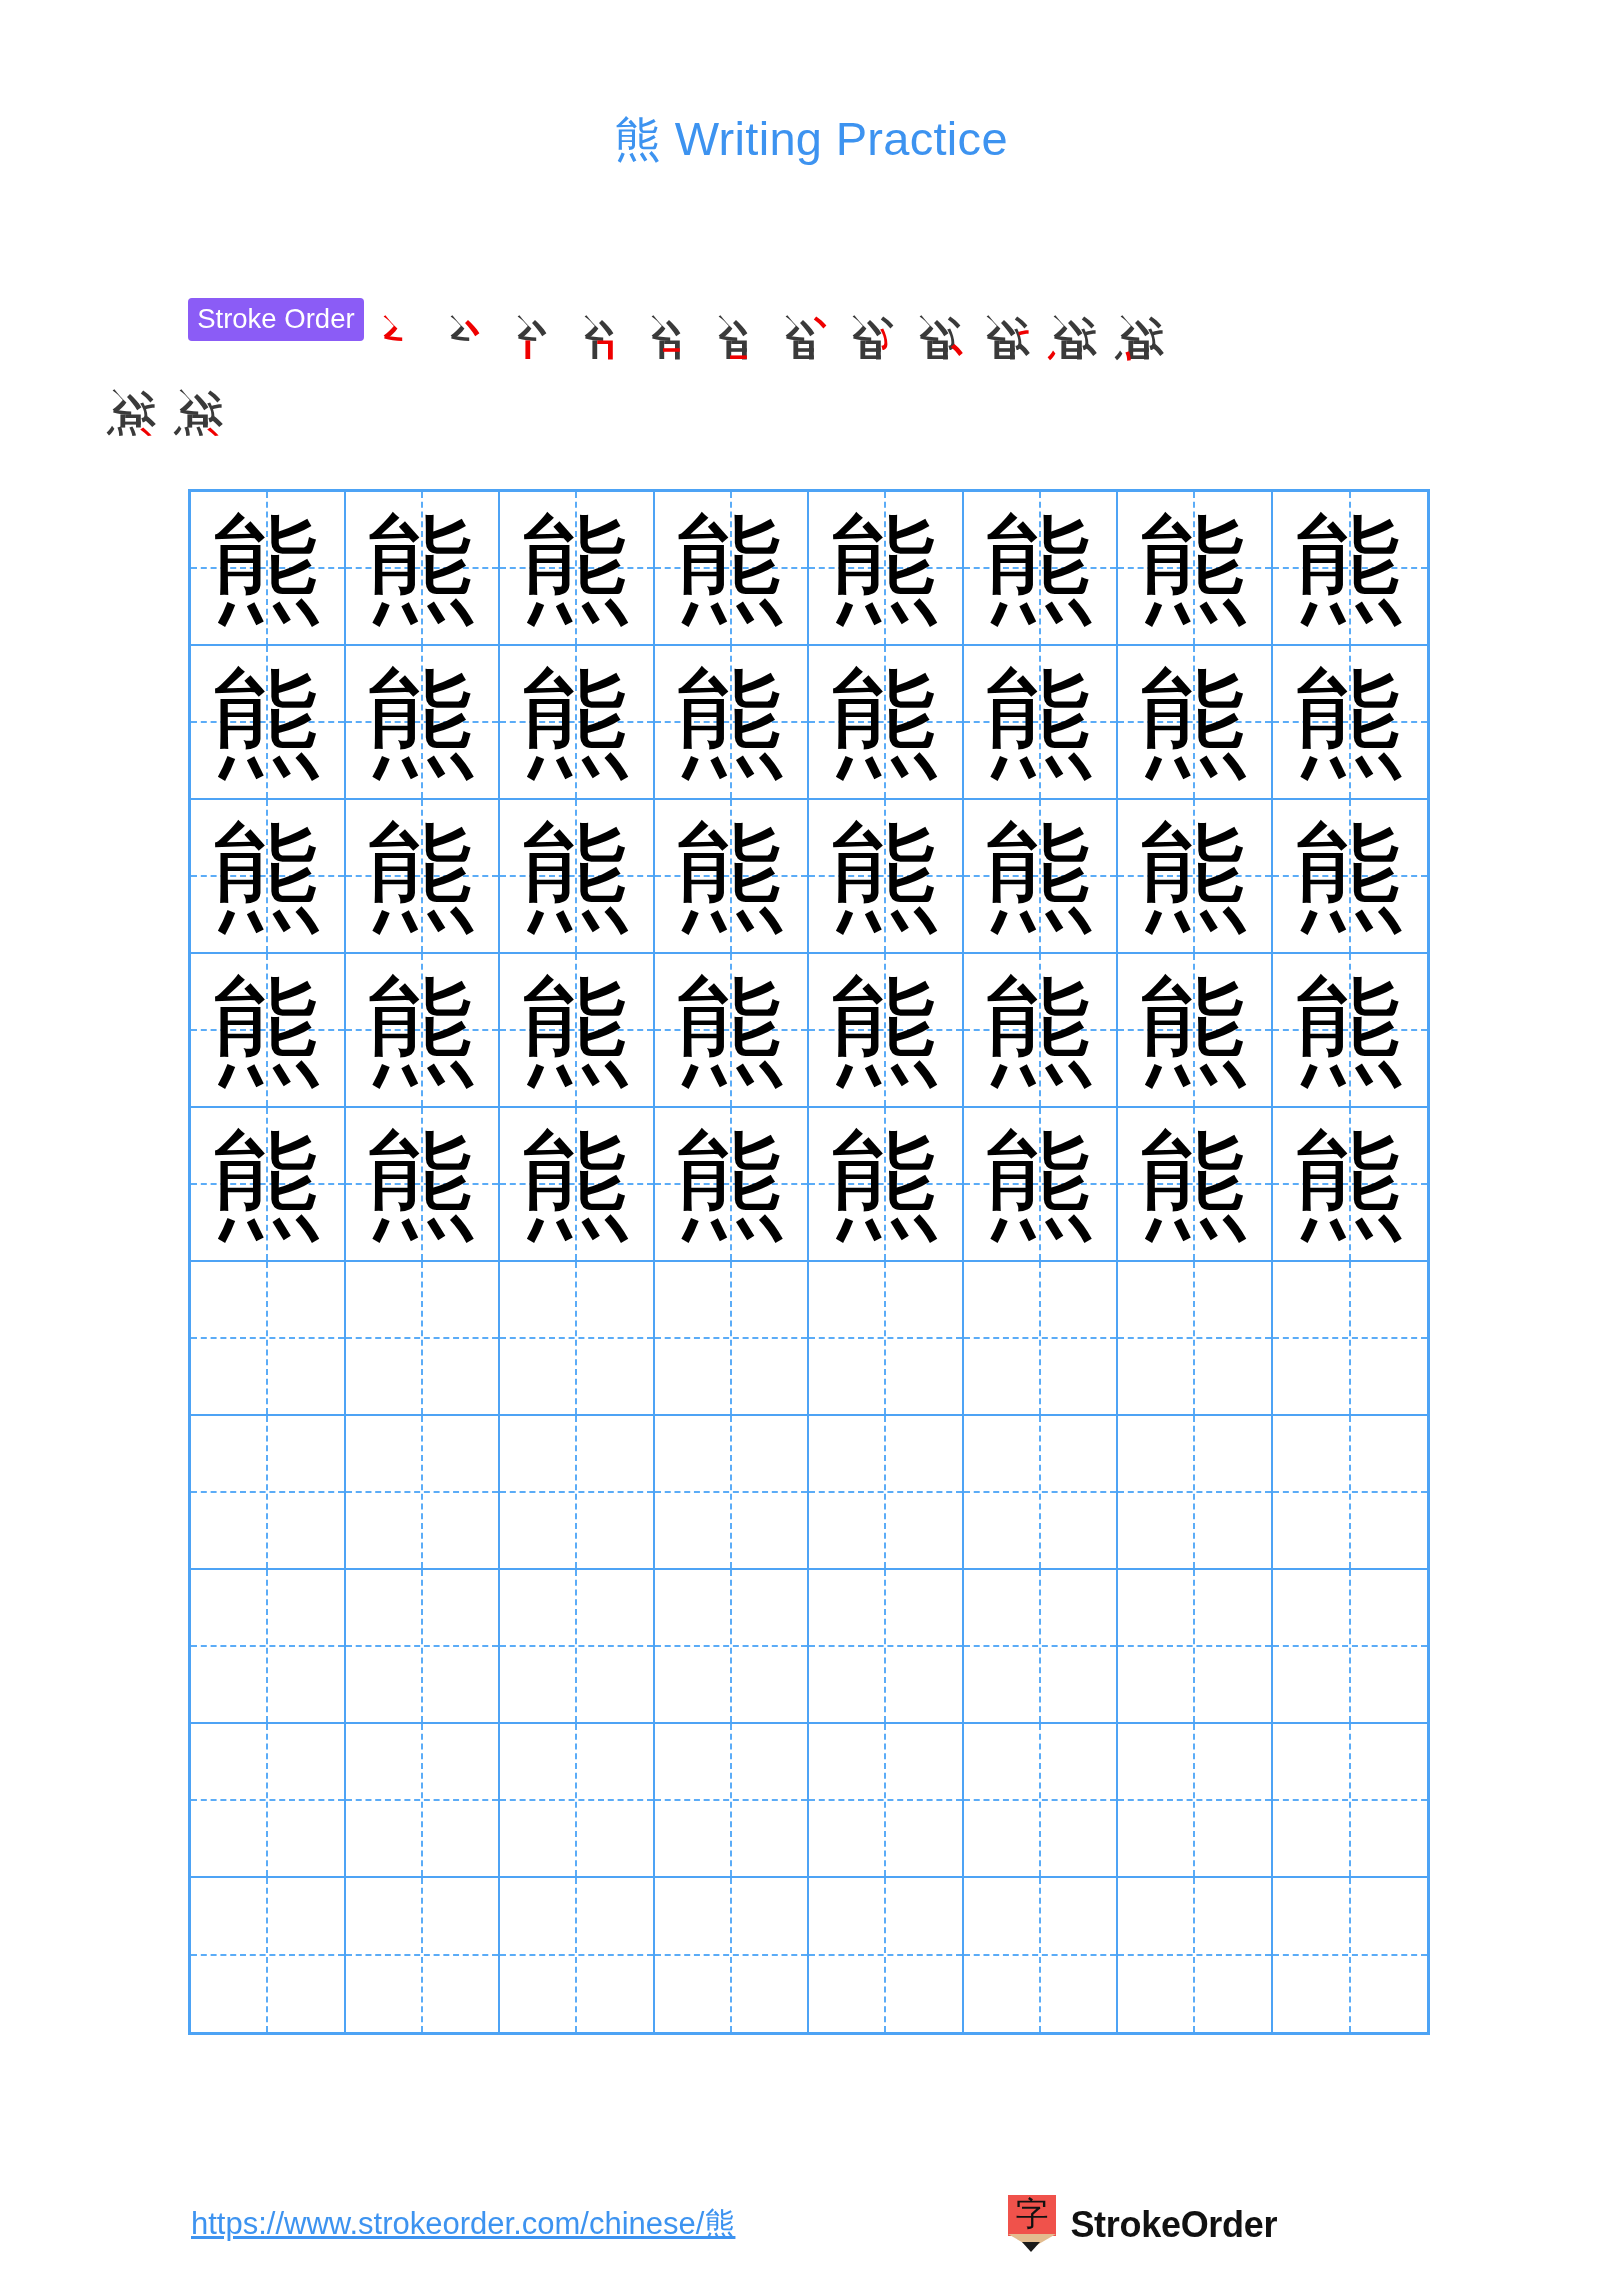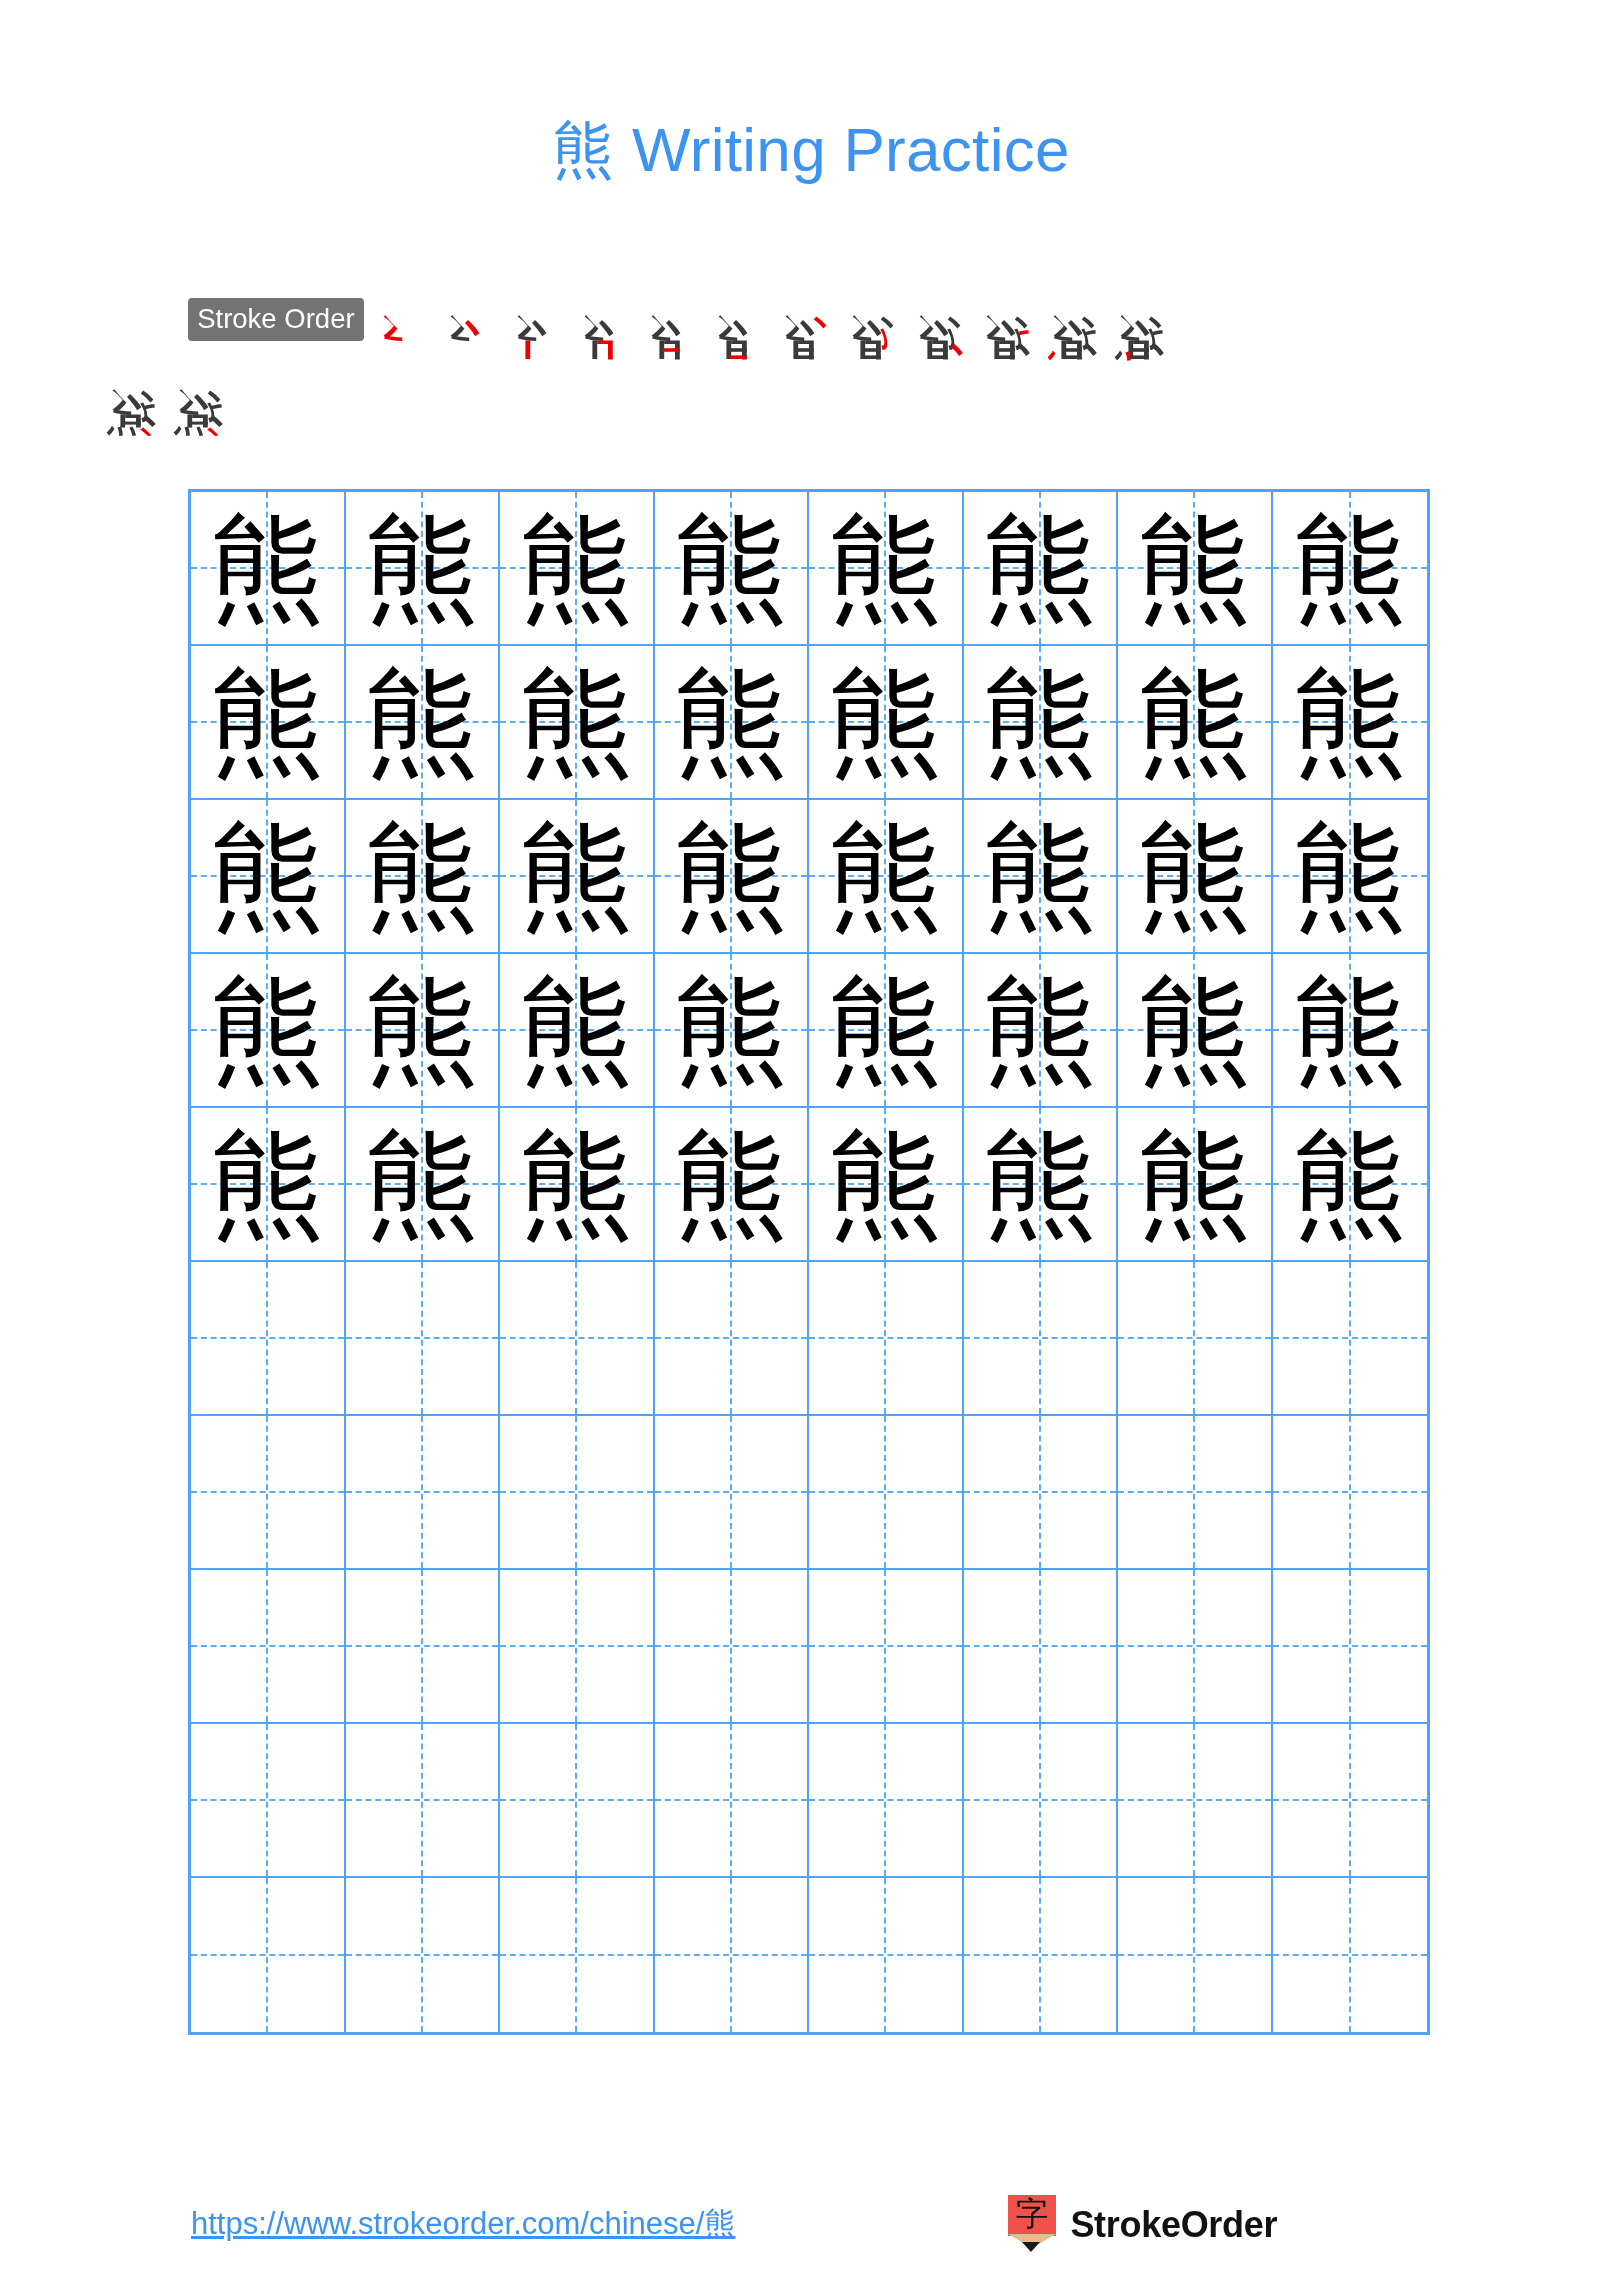--- a/index.html
+++ b/index.html
@@ -15,21 +15,21 @@
     overflow: hidden;
   }
 
   
   .page-title {
     position: absolute;
     top: 108px;
     left: 0;
     width: 1622px;
     text-align: center;
-    font-size: 62px;
+    font-size: 47px;
     font-weight: 400;
     color: #3D93F0;
     letter-spacing: 0.3px;
     white-space: nowrap;
   }
   .page-title .title-char {
     font-family: "DejaVu Sans", sans-serif;
   }
 
   
@@ -41,21 +41,21 @@
   }
   .stroke-row {
     display: flex;
     align-items: flex-start;
     height: 74px;
   }
   .stroke-order-badge {
     display: inline-flex;
     align-items: center;
     justify-content: center;
-    background: #737373;
+    background: #8b5cf6;
     color: #ffffff;
     font-size: 27.5px;
     font-weight: 400;
     border-radius: 3.9px;
     padding: 3.9px 9.2px 6.5px 9.2px;
     height: 33px;
     box-sizing: content-box;
     margin-right: 3.9px;
     white-space: nowrap;
     line-height: 1;

